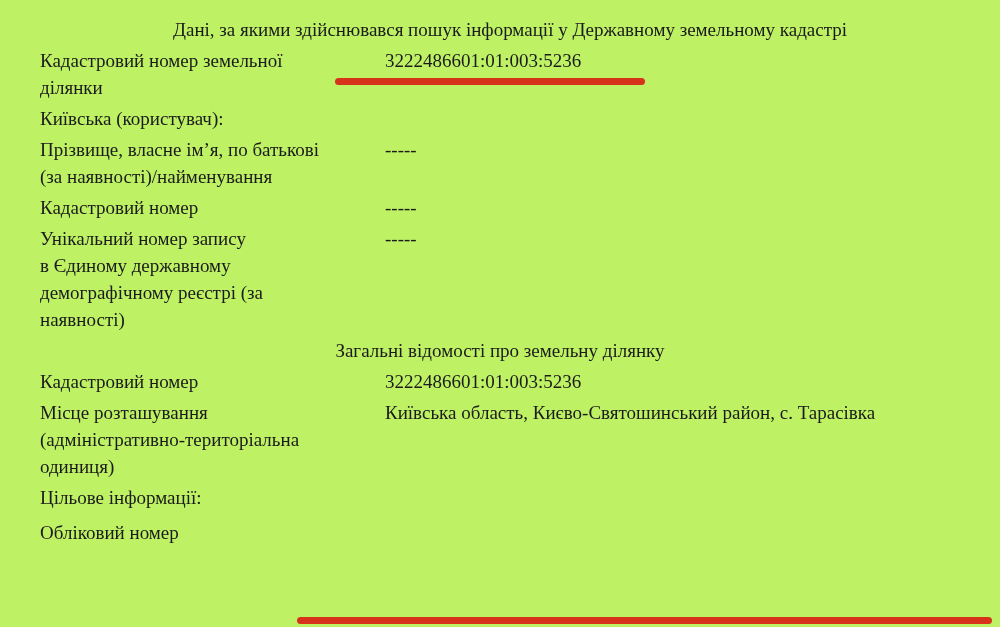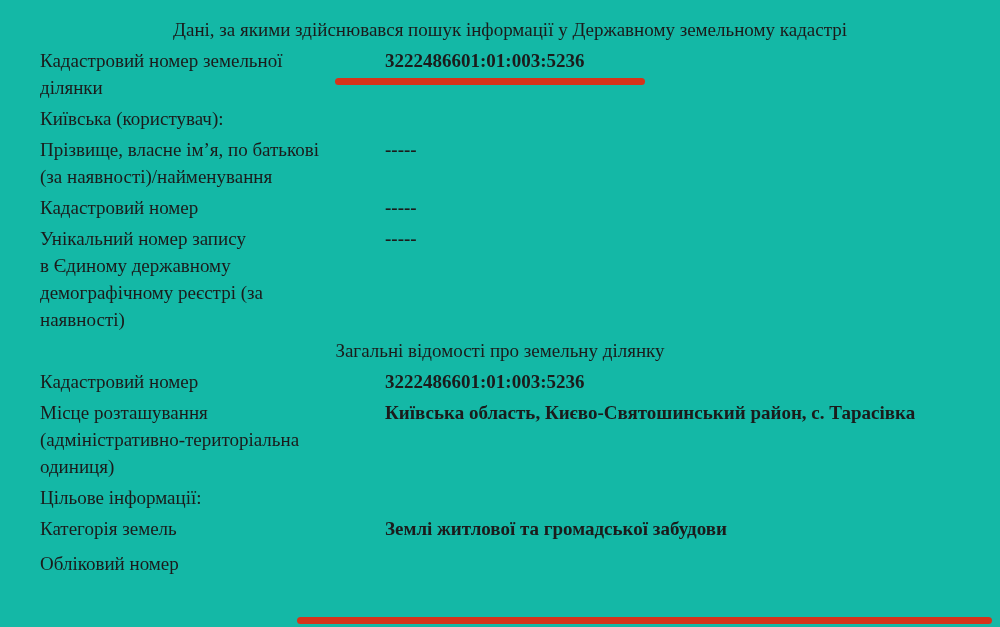--- a/index.html
+++ b/index.html
@@ -5,21 +5,21 @@
   html, body {
     margin: 0;
     padding: 0;
     background: #ffffff;
   }
   .page {
     position: relative;
     width: 1000px;
     height: 627px;
     overflow: hidden;
-    background: #14b8a6;
+    background: #bef264;
     font-family: "Liberation Serif", "DejaVu Serif", serif;
     font-size: 19px;
     line-height: 27px;
     color: #1b1b1b;
     box-sizing: border-box;
     padding: 16px 20px 0 40px;
   }
   .doc-title {
     text-align: center;
     margin: 0 0 4px 0;
@@ -33,21 +33,20 @@
     display: grid;
     grid-template-columns: 345px 1fr;
     align-items: start;
     margin-bottom: 4px;
   }
   .label, .value {
     white-space: pre-line;
   }
   .value {
     padding-right: 4px;
-    font-weight: bold;
   }
   .red-line {
     position: absolute;
     height: 7px;
     border-radius: 4px;
     background: #d6331a; 
   }
   .red-line.line-1 { left: 335px; top: 78px;  width: 310px; }
   .red-line.line-2 { left: 297px; top: 617px; width: 695px; }
 </style>
@@ -100,24 +99,20 @@
 (адміністративно-територіальна
 одиниця)</div>
     <div class="value">Київська область, Києво-Святошинський район, с. Тарасівка</div>
   </div>
 
   <div class="row">
     <div class="label">Цільове інформації:</div>
     <div class="value"></div>
   </div>
 
-  <div class="row">
-    <div class="label">Категорія земель</div>
-    <div class="value">Землі житлової та громадської забудови</div>
-  </div>
 
   <div class="row">
   </div>
 
   <div class="row">
     <div class="label">Обліковий номер</div>
     <div class="value"></div>
   </div>
 
   <div class="red-line line-1" style="background: rgb(214, 51, 26);"></div>

